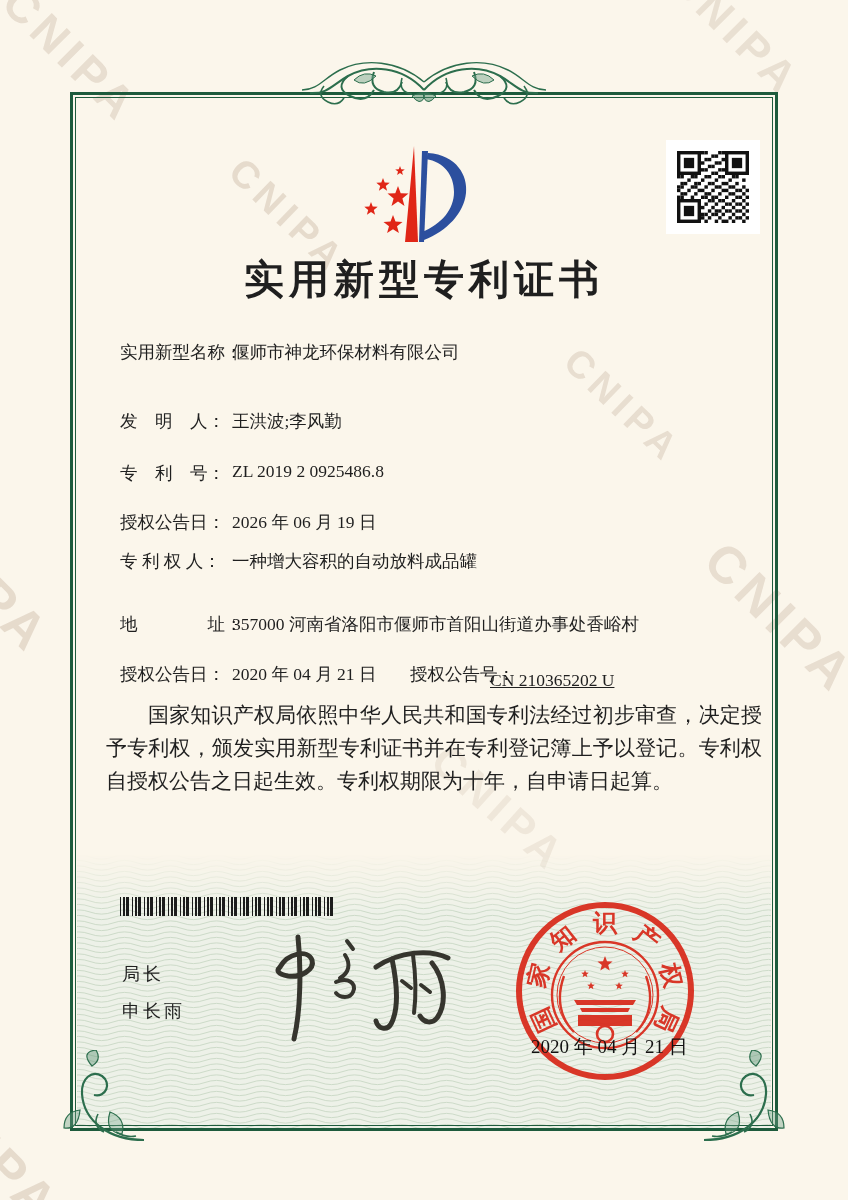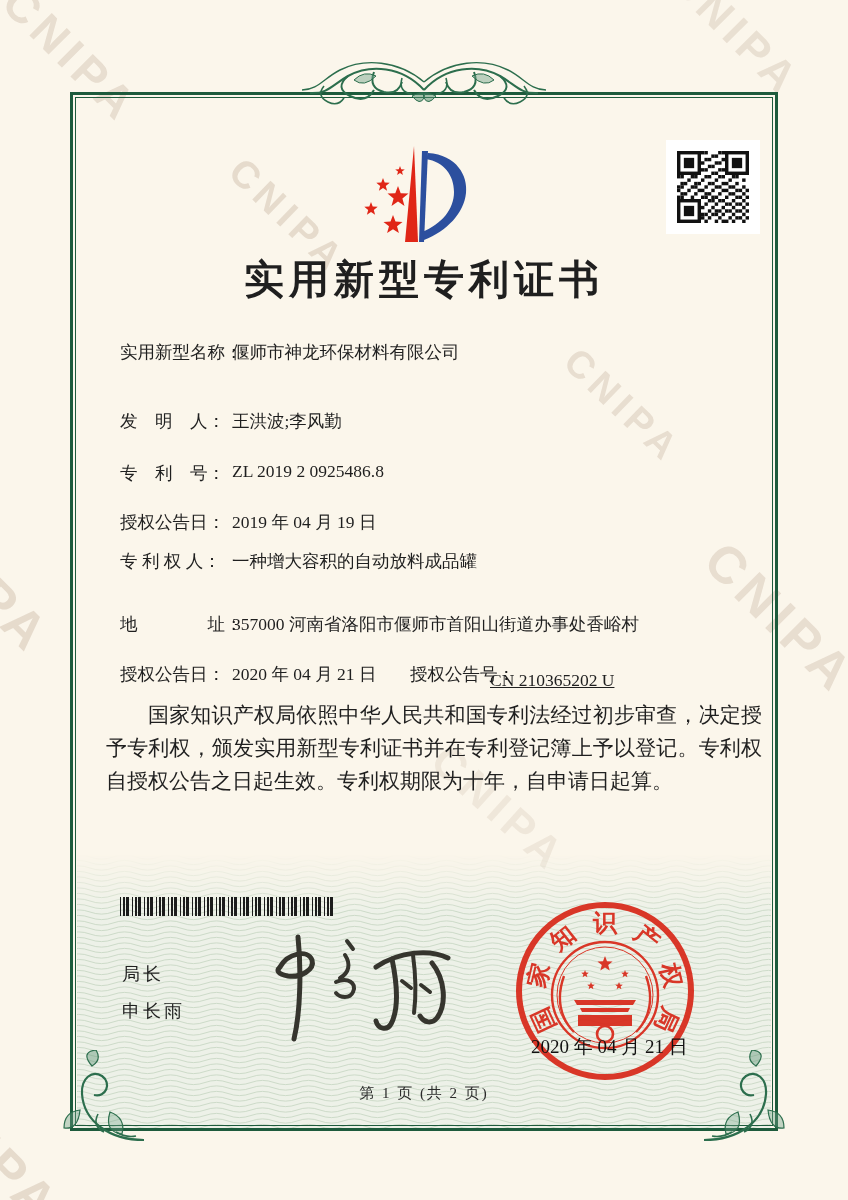--- a/index.html
+++ b/index.html
@@ -313,21 +313,21 @@
   <div class="row" style="top:409px">
     <span class="lbl">发　明　人：</span>
     <span class="val">王洪波;李风勤</span>
   </div>
   <div class="row" style="top:461px">
     <span class="lbl">专　利　号：</span>
     <span class="val">ZL 2019 2 0925486.8</span>
   </div>
   <div class="row" style="top:510px">
     <span class="lbl">授权公告日：</span>
-    <span class="val">2019 年 04 月 19 日</span>
+    <span class="val">2026 年 06 月 19 日</span>
   </div>
   <div class="row" style="top:549px">
     <span class="lbl">专 利 权 人：</span>
     <span class="val">一种增大容积的自动放料成品罐</span>
   </div>
   <div class="row" style="top:612px">
     <span class="lbl">地　　　　址：</span>
     <span class="val">357000 河南省洛阳市偃师市首阳山街道办事处香峪村</span>
   </div>
   <div class="row" style="top:662px">
@@ -387,15 +387,14 @@
         <path d="M68 110 L118 110 L116 114 L70 114 Z" stroke="none"></path>
         <path d="M66 117 L120 117 L120 128 L66 128 Z M72 117 L72 128 M93 117 L93 128 M114 117 L114 128" stroke="none"></path>
         <circle cx="93" cy="136" r="8" fill="none" stroke-width="2.6"></circle>
         <path d="M52 78 C44 100 48 120 62 134" fill="none" stroke-width="2.4"></path>
         <path d="M134 78 C142 100 138 120 124 134" fill="none" stroke-width="2.4"></path>
       </g>
     </g>
   </svg>
   <div class="seal-date">2020 年 04 月 21 日</div>
 
-  <div class="pagenum">第 1 页 (共 2 页)</div>
 
 </div>
 
 </body></html>

